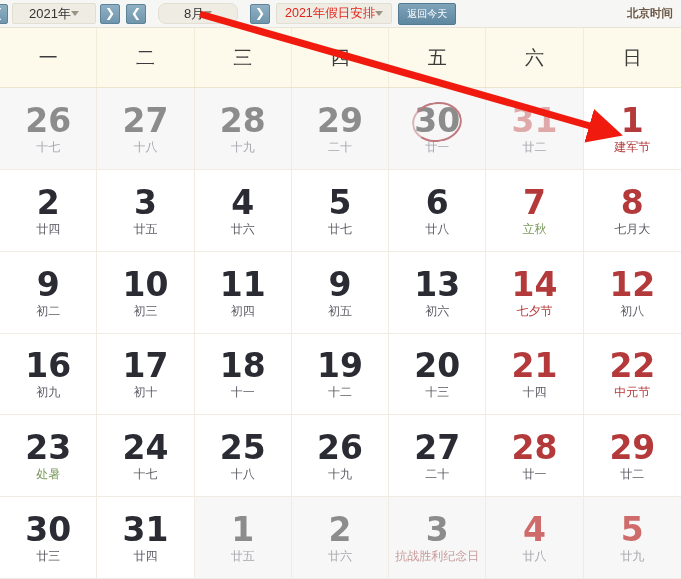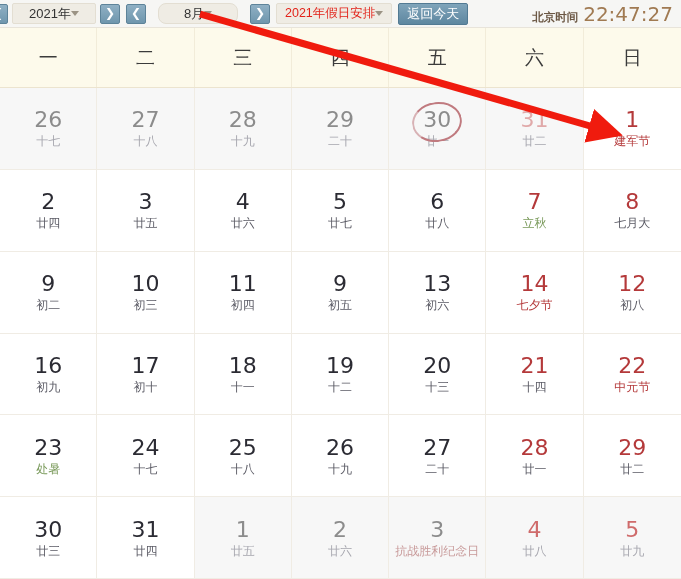--- a/index.html
+++ b/index.html
@@ -59,21 +59,21 @@
     border-right: 4px solid transparent;
     border-top: 5px solid #9b9384;
   }
   .today-btn {
     height: 22px;
     background: linear-gradient(#7fa4ba, #5e87a0);
     border: 1px solid #4f7competence;
     border: 1px solid #527a93;
     border-radius: 2px;
     color: #fff;
-    font-size: 13px;
+    font-size: 10px;
     padding: 0 8px;
     display: flex; align-items: center;
     cursor: pointer;
     white-space: nowrap;
   }
   .clock {
     margin-left: auto;
     margin-right: 8px;
     display: flex;
     align-items: baseline;
@@ -115,22 +115,22 @@
     flex-direction: column;
     align-items: center;
     justify-content: center;
     gap: 4px;
     background: #ffffff;
     cursor: pointer;
   }
   .cell:nth-child(7n) { border-right: none; }
   .cell.out { background: #f7f7f7; }
   .daynum {
-    font-size: 22px;
-    font-weight: normal;
+    font-size: 33px;
+    font-weight: bold;
     line-height: 1;
     color: #2b2b33;
     font-family: "DejaVu Sans", sans-serif;
   }
   .sub {
     font-size: 12px;
     line-height: 1;
     color: #5a5a64;
   }
   
@@ -188,21 +188,20 @@
       <span>2021年假日安排</span>
       <span class="caret"></span>
     </div>
 
     <div class="today-btn">
       <span>返回今天</span>
     </div>
 
     <div class="clock">
       <span class="clock-label">北京时间</span>
-      <span class="clock-time">22:47:27</span>
     </div>
   </div>
 
   <div class="weekdays">
       <div class="weekday">一</div>
       <div class="weekday">二</div>
       <div class="weekday">三</div>
       <div class="weekday">四</div>
       <div class="weekday">五</div>
       <div class="weekday">六</div>

